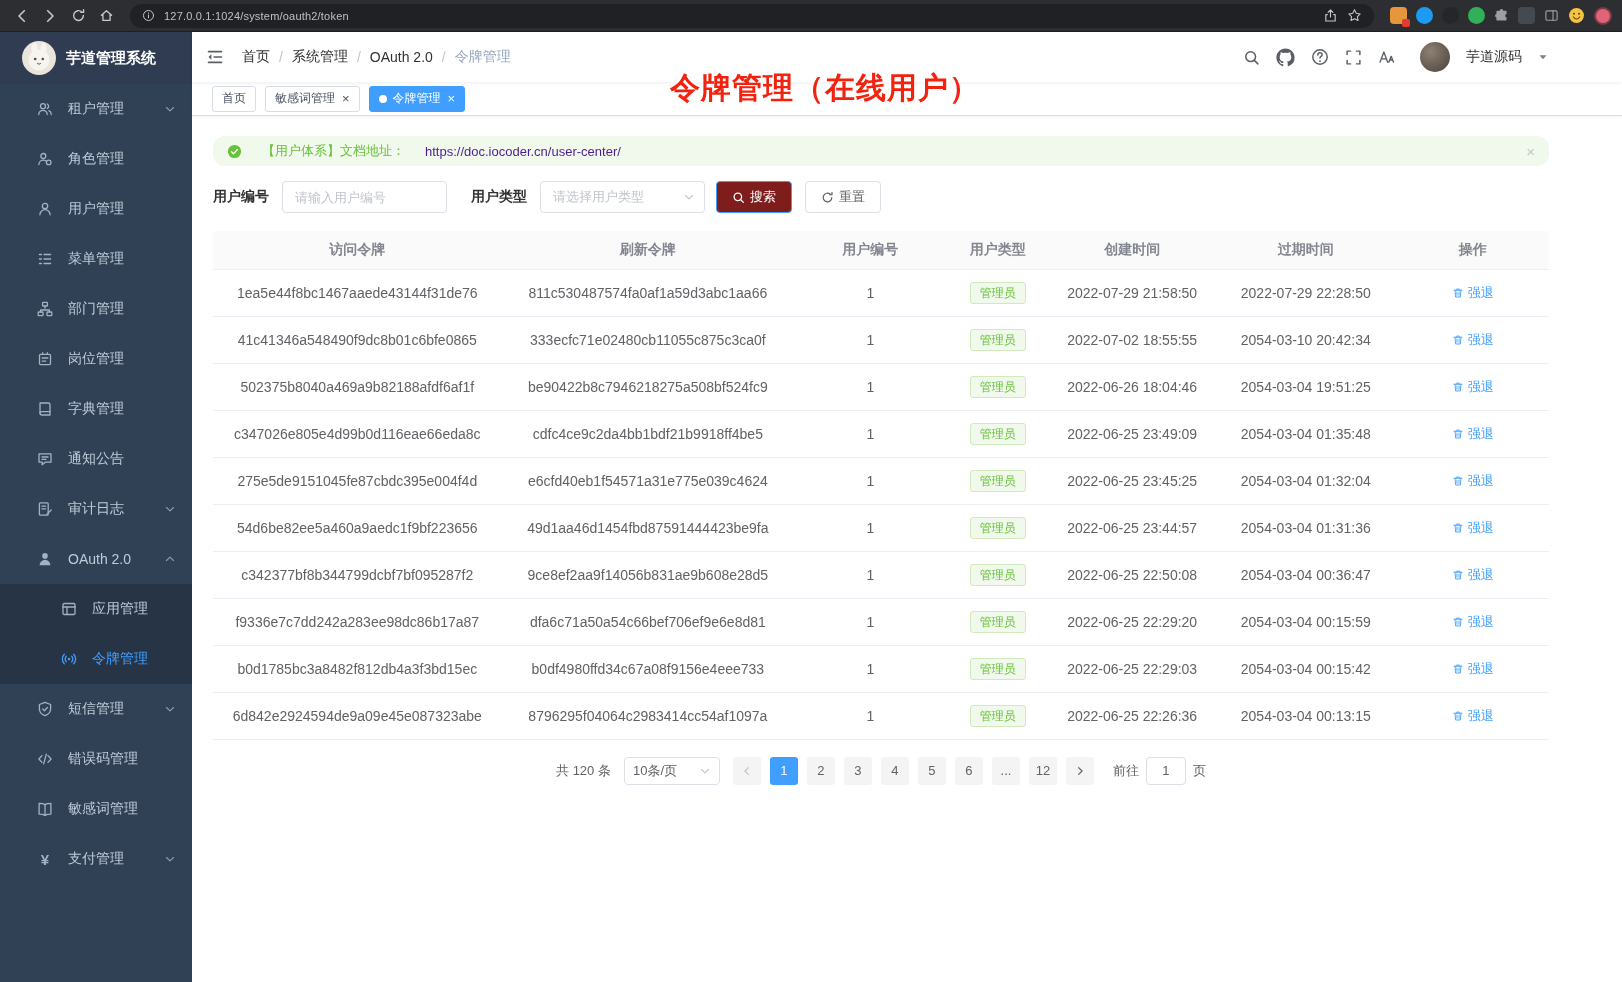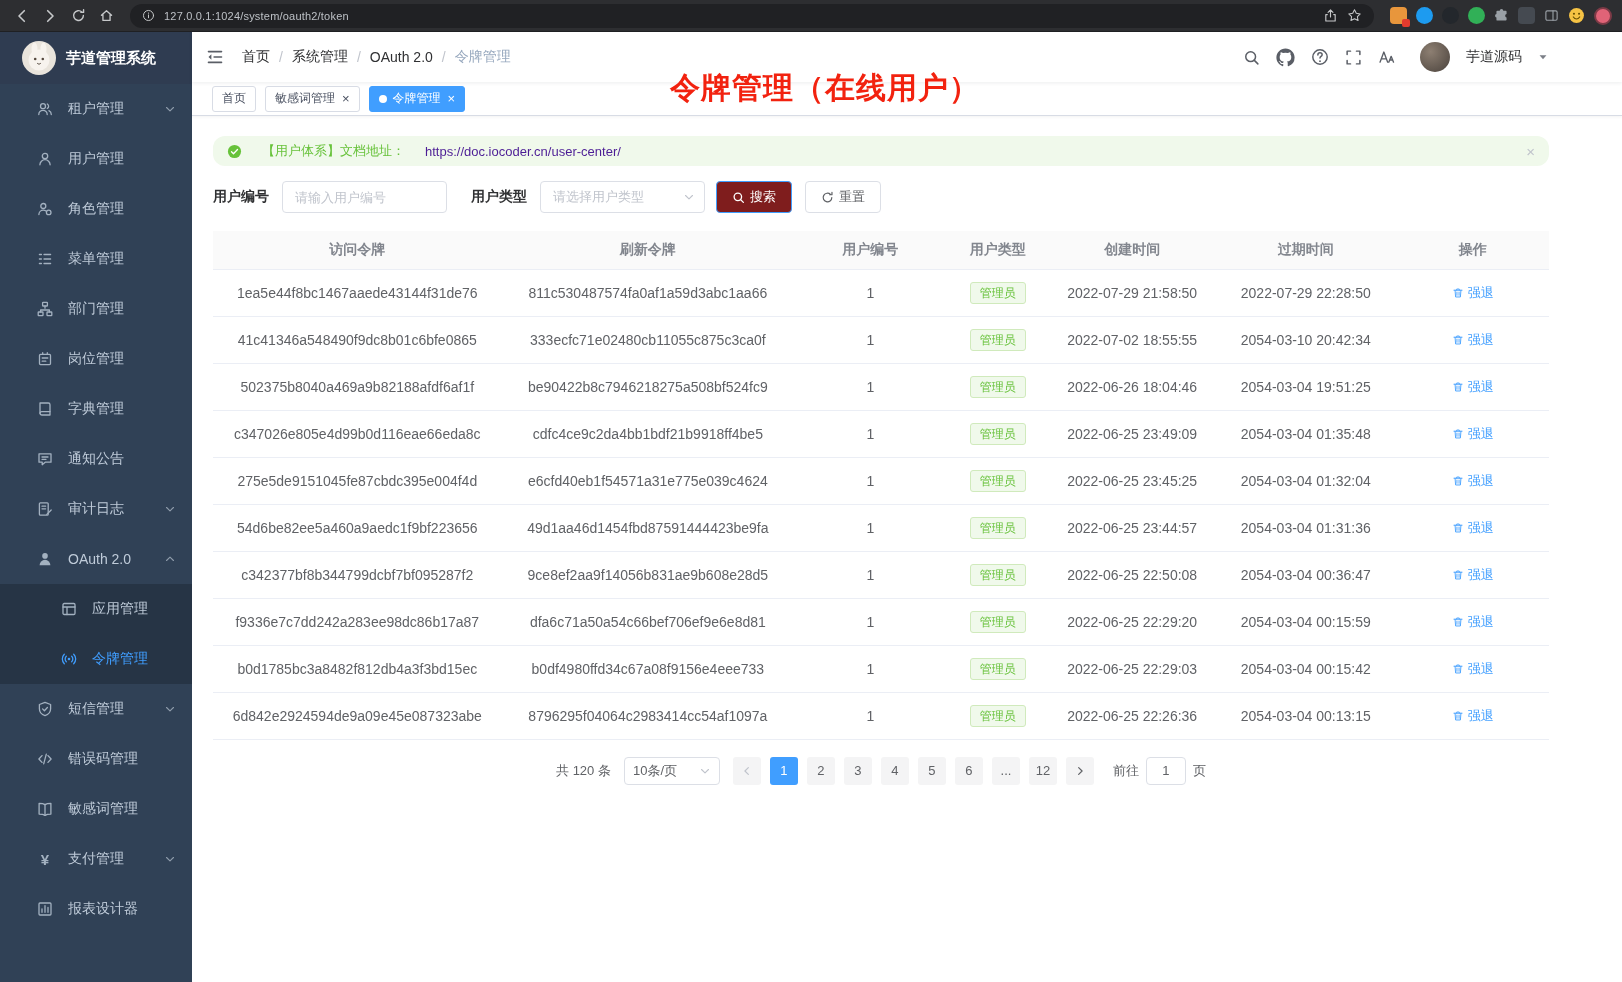--- a/index.html
+++ b/index.html
@@ -199,35 +199,35 @@
           <span class="mi-label">租户管理</span>
           <span class="mi-chev">
             <svg width="12" height="12" viewBox="0 0 16 16" fill="none" stroke="currentColor" stroke-width="1.5" stroke-linecap="round" stroke-linejoin="round">
               <path d="M3.4 6L8 10.4 12.6 6"></path>
             </svg>
           </span>
         </div>
         <div class="menu-item">
           <span class="mi-icon">
             <svg width="16" height="16" viewBox="0 0 16 16" fill="none" stroke="currentColor" stroke-width="1.3" stroke-linecap="round" stroke-linejoin="round">
-              <circle cx="8" cy="5" r="2.7"></circle>
-              <path d="M2.9 13.8c0-2.8 2.3-5.1 5.1-5.1s5.1 2.3 5.1 5.1"></path>
-            </svg>
-          </span>
-          <span class="mi-label">用户管理</span>
-        </div>
-        <div class="menu-item">
-          <span class="mi-icon">
-            <svg width="16" height="16" viewBox="0 0 16 16" fill="none" stroke="currentColor" stroke-width="1.3" stroke-linecap="round" stroke-linejoin="round">
               <circle cx="6.3" cy="5" r="2.5"></circle>
               <path d="M1.9 13.5c0-2.4 2-4.4 4.4-4.4 1 0 1.9.3 2.7.9"></path>
               <circle cx="11.7" cy="11.4" r="2.3"></circle>
             </svg>
           </span>
           <span class="mi-label">角色管理</span>
+        </div>
+        <div class="menu-item">
+          <span class="mi-icon">
+            <svg width="16" height="16" viewBox="0 0 16 16" fill="none" stroke="currentColor" stroke-width="1.3" stroke-linecap="round" stroke-linejoin="round">
+              <circle cx="8" cy="5" r="2.7"></circle>
+              <path d="M2.9 13.8c0-2.8 2.3-5.1 5.1-5.1s5.1 2.3 5.1 5.1"></path>
+            </svg>
+          </span>
+          <span class="mi-label">用户管理</span>
         </div>
         <div class="menu-item">
           <span class="mi-icon">
             <svg width="16" height="16" viewBox="0 0 16 16" fill="none" stroke="currentColor" stroke-width="1.3" stroke-linecap="round" stroke-linejoin="round">
               <path d="M2.4 3.5h2M2.4 8h2M2.4 12.5h2M7 3.5h6.6M7 8h6.6M7 12.5h6.6"></path>
             </svg>
           </span>
           <span class="mi-label">菜单管理</span>
         </div>
         <div class="menu-item">
@@ -351,29 +351,20 @@
         <div class="menu-item">
           <span class="mi-icon">
             <span style="font-size:15px;font-weight:700;line-height:1;">¥</span>
           </span>
           <span class="mi-label">支付管理</span>
           <span class="mi-chev">
             <svg width="12" height="12" viewBox="0 0 16 16" fill="none" stroke="currentColor" stroke-width="1.5" stroke-linecap="round" stroke-linejoin="round">
               <path d="M3.4 6L8 10.4 12.6 6"></path>
             </svg>
           </span>
-        </div>
-        <div class="menu-item">
-          <span class="mi-icon">
-            <svg width="16" height="16" viewBox="0 0 16 16" fill="none" stroke="currentColor" stroke-width="1.3" stroke-linecap="round" stroke-linejoin="round">
-              <rect x="2" y="2" width="12" height="12" rx="1"></rect>
-              <path d="M5 11.3V7.8M8 11.3V4.7M11 11.3V6.5"></path>
-            </svg>
-          </span>
-          <span class="mi-label">报表设计器</span>
         </div>
       </nav>
   </aside>
 
   <div class="main">
     <header class="navbar">
       <span class="fold">
           <svg width="18" height="18" viewBox="0 0 16 16" fill="none" stroke="currentColor" stroke-width="1.4" stroke-linecap="round" stroke-linejoin="round">
             <path d="M2.2 3.2h11.6M7.2 8h6.6M2.2 12.8h11.6"></path>
             <path d="M4.8 5.6L2.2 8l2.6 2.4z" fill="currentColor" stroke="none"></path>

